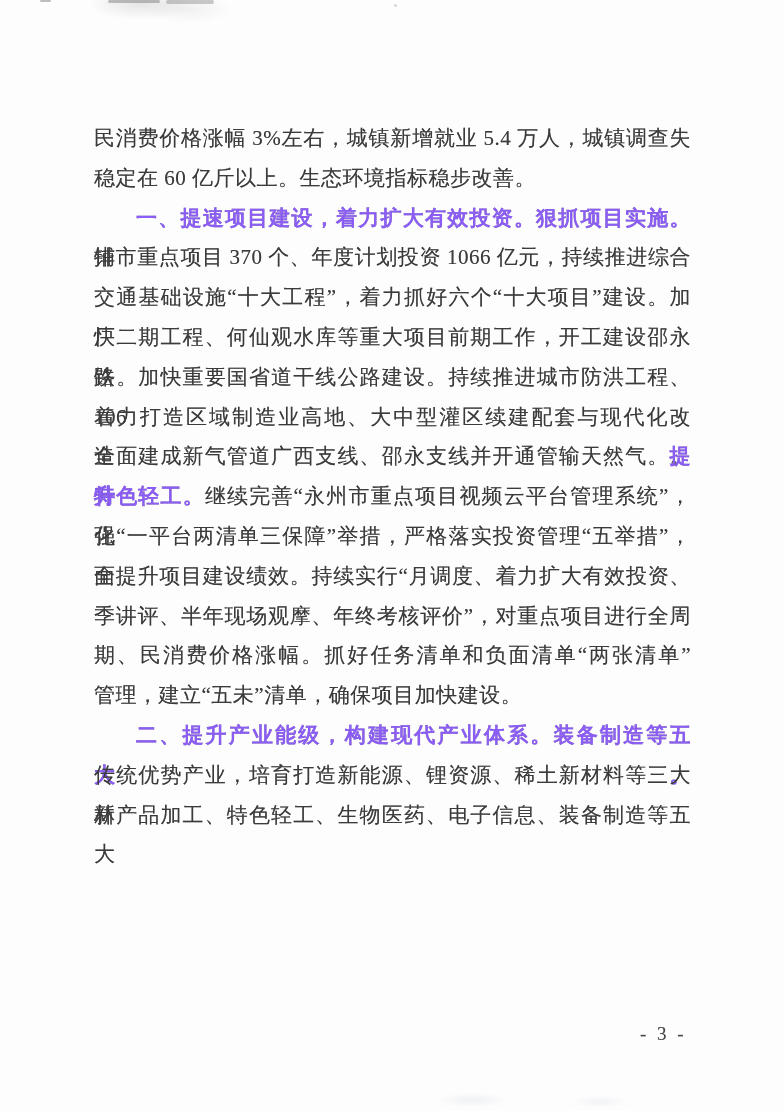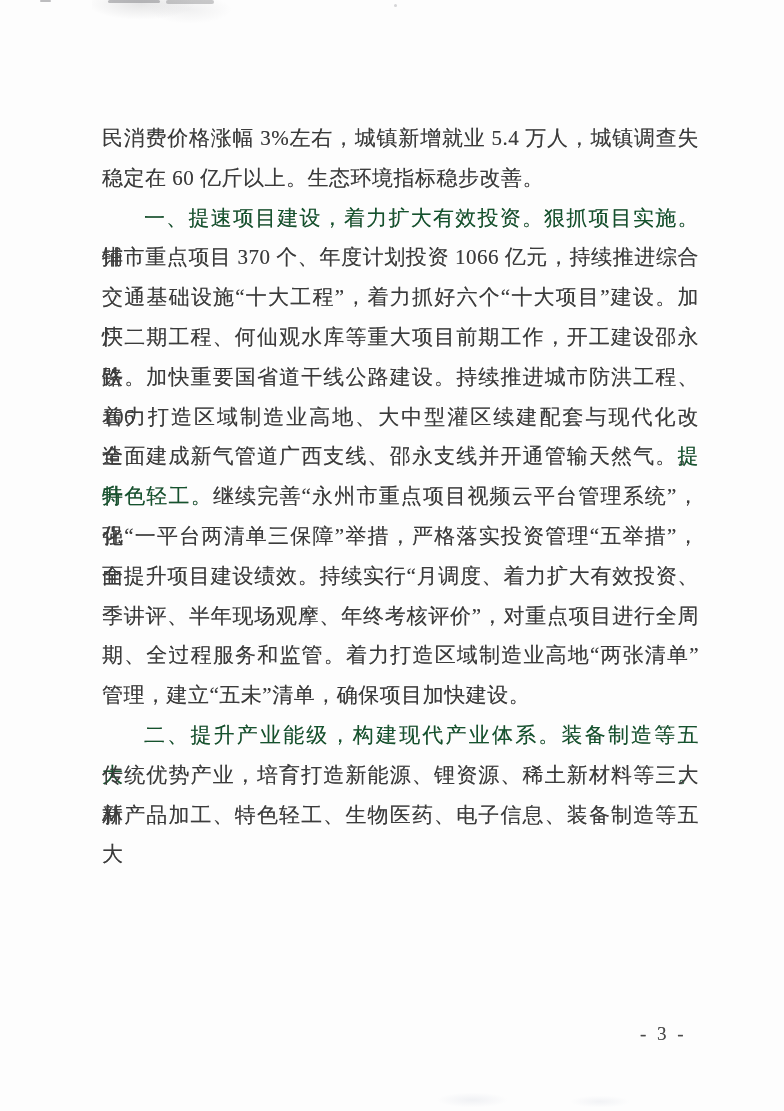--- a/index.html
+++ b/index.html
@@ -12,21 +12,21 @@
     width: 784px;
     height: 1111px;
     margin: 0 auto;
     background: #fdfdfd;
     overflow: hidden;
     font-family: "Liberation Serif", "DejaVu Serif", serif;
     color: #3b3b3b;
   }
   .doc-body {
     position: absolute;
-    left: 102px;
+    left: 94px;
     top: 119px;
     width: 597px;
   }
   .line {
     font-size: 21px;
     line-height: 39.8px;
     height: 39.8px;
     letter-spacing: 0.5px;
     text-shadow: 0 0 0.6px rgba(70,70,70,0.55);
     white-space: normal;
@@ -38,22 +38,22 @@
     text-align-last: justify;
   }
   .line.left {
     text-align: right;
     text-align-last: left;
   }
   .line.ind {
     text-indent: 2em;
   }
   .line .bold {
-    font-weight: normal;
-    color: #14532d;
+    font-weight: bold;
+    color: #8b5cf6;
   }
   .page-number {
     position: absolute;
     left: 640px;
     top: 1023px;
     width: 70px;
     font-size: 19px;
     letter-spacing: 3px;
     color: #4a4a4a;
     text-align: left;
@@ -100,21 +100,21 @@
       <div class="line just"><span>排市重点项目 370 个、年度计划投资 1066 亿元，持续推进综合</span></div>
       <div class="line just"><span>交通基础设施“十大工程”，着力抓好六个“十大项目”建设。加快</span></div>
       <div class="line just"><span>厂二期工程、何仙观水库等重大项目前期工作，开工建设邵永铁</span></div>
       <div class="line just"><span>路。加快重要国省道干线公路建设。持续推进城市防洪工程、106</span></div>
       <div class="line just"><span>着力打造区域制造业高地、大中型灌区续建配套与现代化改造。</span></div>
       <div class="line just"><span>全面建成新气管道广西支线、邵永支线并开通管输天然气。</span><span class="bold">提升</span></div>
       <div class="line just"><span class="bold">特色轻工。</span><span>继续完善“永州市重点项目视频云平台管理系统”，强</span></div>
       <div class="line just"><span>化“一平台两清单三保障”举措，严格落实投资管理“五举措”，全</span></div>
       <div class="line just"><span>面提升项目建设绩效。持续实行“月调度、着力扩大有效投资、</span></div>
       <div class="line just"><span>季讲评、半年现场观摩、年终考核评价”，对重点项目进行全周</span></div>
-      <div class="line just"><span>期、全过程服务和监管。着力打造区域制造业高地“两张清单”</span></div>
+      <div class="line just"><span>期、民消费价格涨幅。抓好任务清单和负面清单“两张清单”</span></div>
       <div class="line left"><span>管理，建立“五未”清单，确保项目加快建设。</span></div>
       <div class="line just ind"><span class="bold">二、提升产业能级，构建现代产业体系。装备制造等五大。</span></div>
       <div class="line just"><span>传统优势产业，培育打造新能源、锂资源、稀土新材料等三大新</span></div>
       <div class="line just"><span>林产品加工、特色轻工、生物医药、电子信息、装备制造等五大</span></div>
     </div>
 
   <div class="page-number">- 3 -</div>
 
 </div>
 

